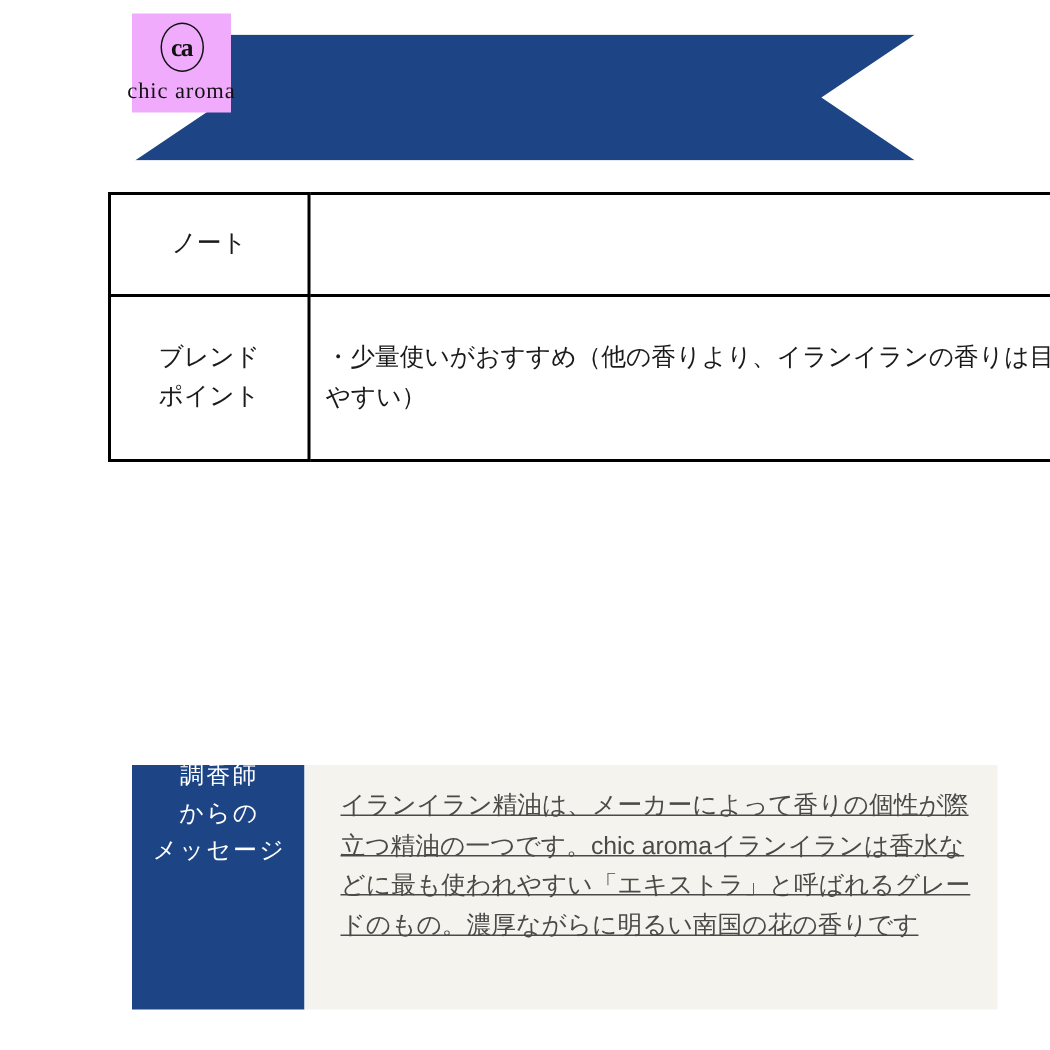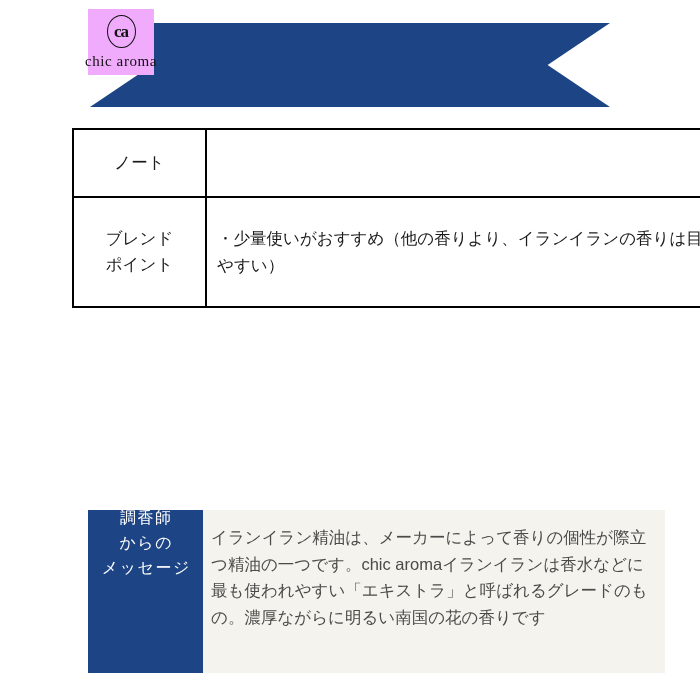--- a/index.html
+++ b/index.html
@@ -147,22 +147,23 @@
     letter-spacing: 1.5px;
     box-sizing: border-box;
   }
   .message-label span { display: block; line-height: 1; text-indent: 1.5px; }
   .message-body {
     flex: 1 1 auto;
     background: #f5f3ee;
     color: #4a4a48;
     font-size: 16.5px;
     line-height: 1.62;
-    padding: 14px 12px 10px 8px;
-    box-sizing: border-box;
+    padding: 14px 12px 10px 24px;
+    box-sizing: border-box;
+    text-decoration: underline;
   }
 </style>
 </head>
 <body>
 
 <div class="ribbon">
   <div class="ribbon-inner"></div>
 </div>
 
 <div class="logo-box">

